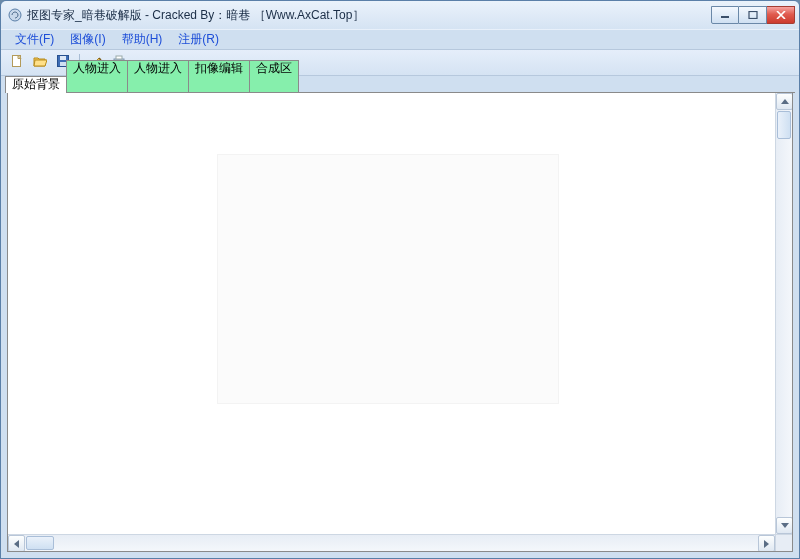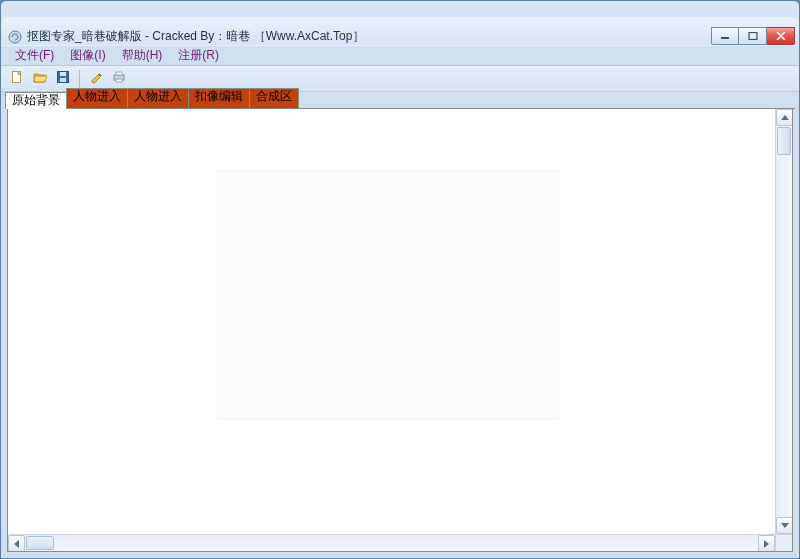--- a/index.html
+++ b/index.html
@@ -19,25 +19,24 @@
     background: linear-gradient(#d7e4f2, #cdddee);
     border: 1px solid #5a7fa8;
     border-radius: 6px 6px 0 0;
     display: flex;
     flex-direction: column;
   }
   
   .titlebar {
     height: 28px;
     display: flex;
-    align-items: flex-end;
+    align-items: center;
     padding: 0 4px 0 6px;
     background: linear-gradient(#eaf2fb, #d5e3f3);
     border-radius: 6px 6px 0 0;
-    margin-top: 16px;
   }
   .title-icon {
     width: 16px; height: 16px;
     margin-right: 4px;
     display: flex; align-items: center; justify-content: center;
   }
   .title-icon svg { width: 16px; height: 16px; }
   .title-text { color: #1b2e47; font-size: 12px; white-space: nowrap; }
   .title-spacer { flex: 1; }
   .winbtns { display: flex; gap: 0; }
@@ -61,21 +60,21 @@
     height: 21px;
     display: flex;
     align-items: center;
     padding: 0 6px;
     background: #cfdff0;
     border-top: 1px solid #e8f0fa;
     border-bottom: 1px solid #b6c8dd;
   }
   .menu-item {
     padding: 2px 8px;
-    color: #701a75;
+    color: #1d4ed8;
     cursor: default;
   }
   
   .toolbar {
     height: 26px;
     display: flex;
     align-items: center;
     padding: 2px 6px;
     gap: 3px;
     background: linear-gradient(#e5eefa, #d5e3f3);
@@ -96,26 +95,26 @@
   
   .tabstrip {
     position: relative;
     height: 16px;
     padding: 0 4px;
     display: flex;
     align-items: flex-end;
     background: #cfdff0;
   }
   .tab {
-    height: 20px;
+    height: 32px;
     padding: 0 6px;
     line-height: 15px;
     font-size: 12px;
     color: #000;
-    background: #c2410c;
+    background: #86efac;
     border: 1px solid #8a8a8a;
     border-bottom: none;
     margin-right: -1px;
     cursor: default;
     position: relative;
     z-index: 1;
   }
   .tab.active {
     background: #fff;
     z-index: 3;

